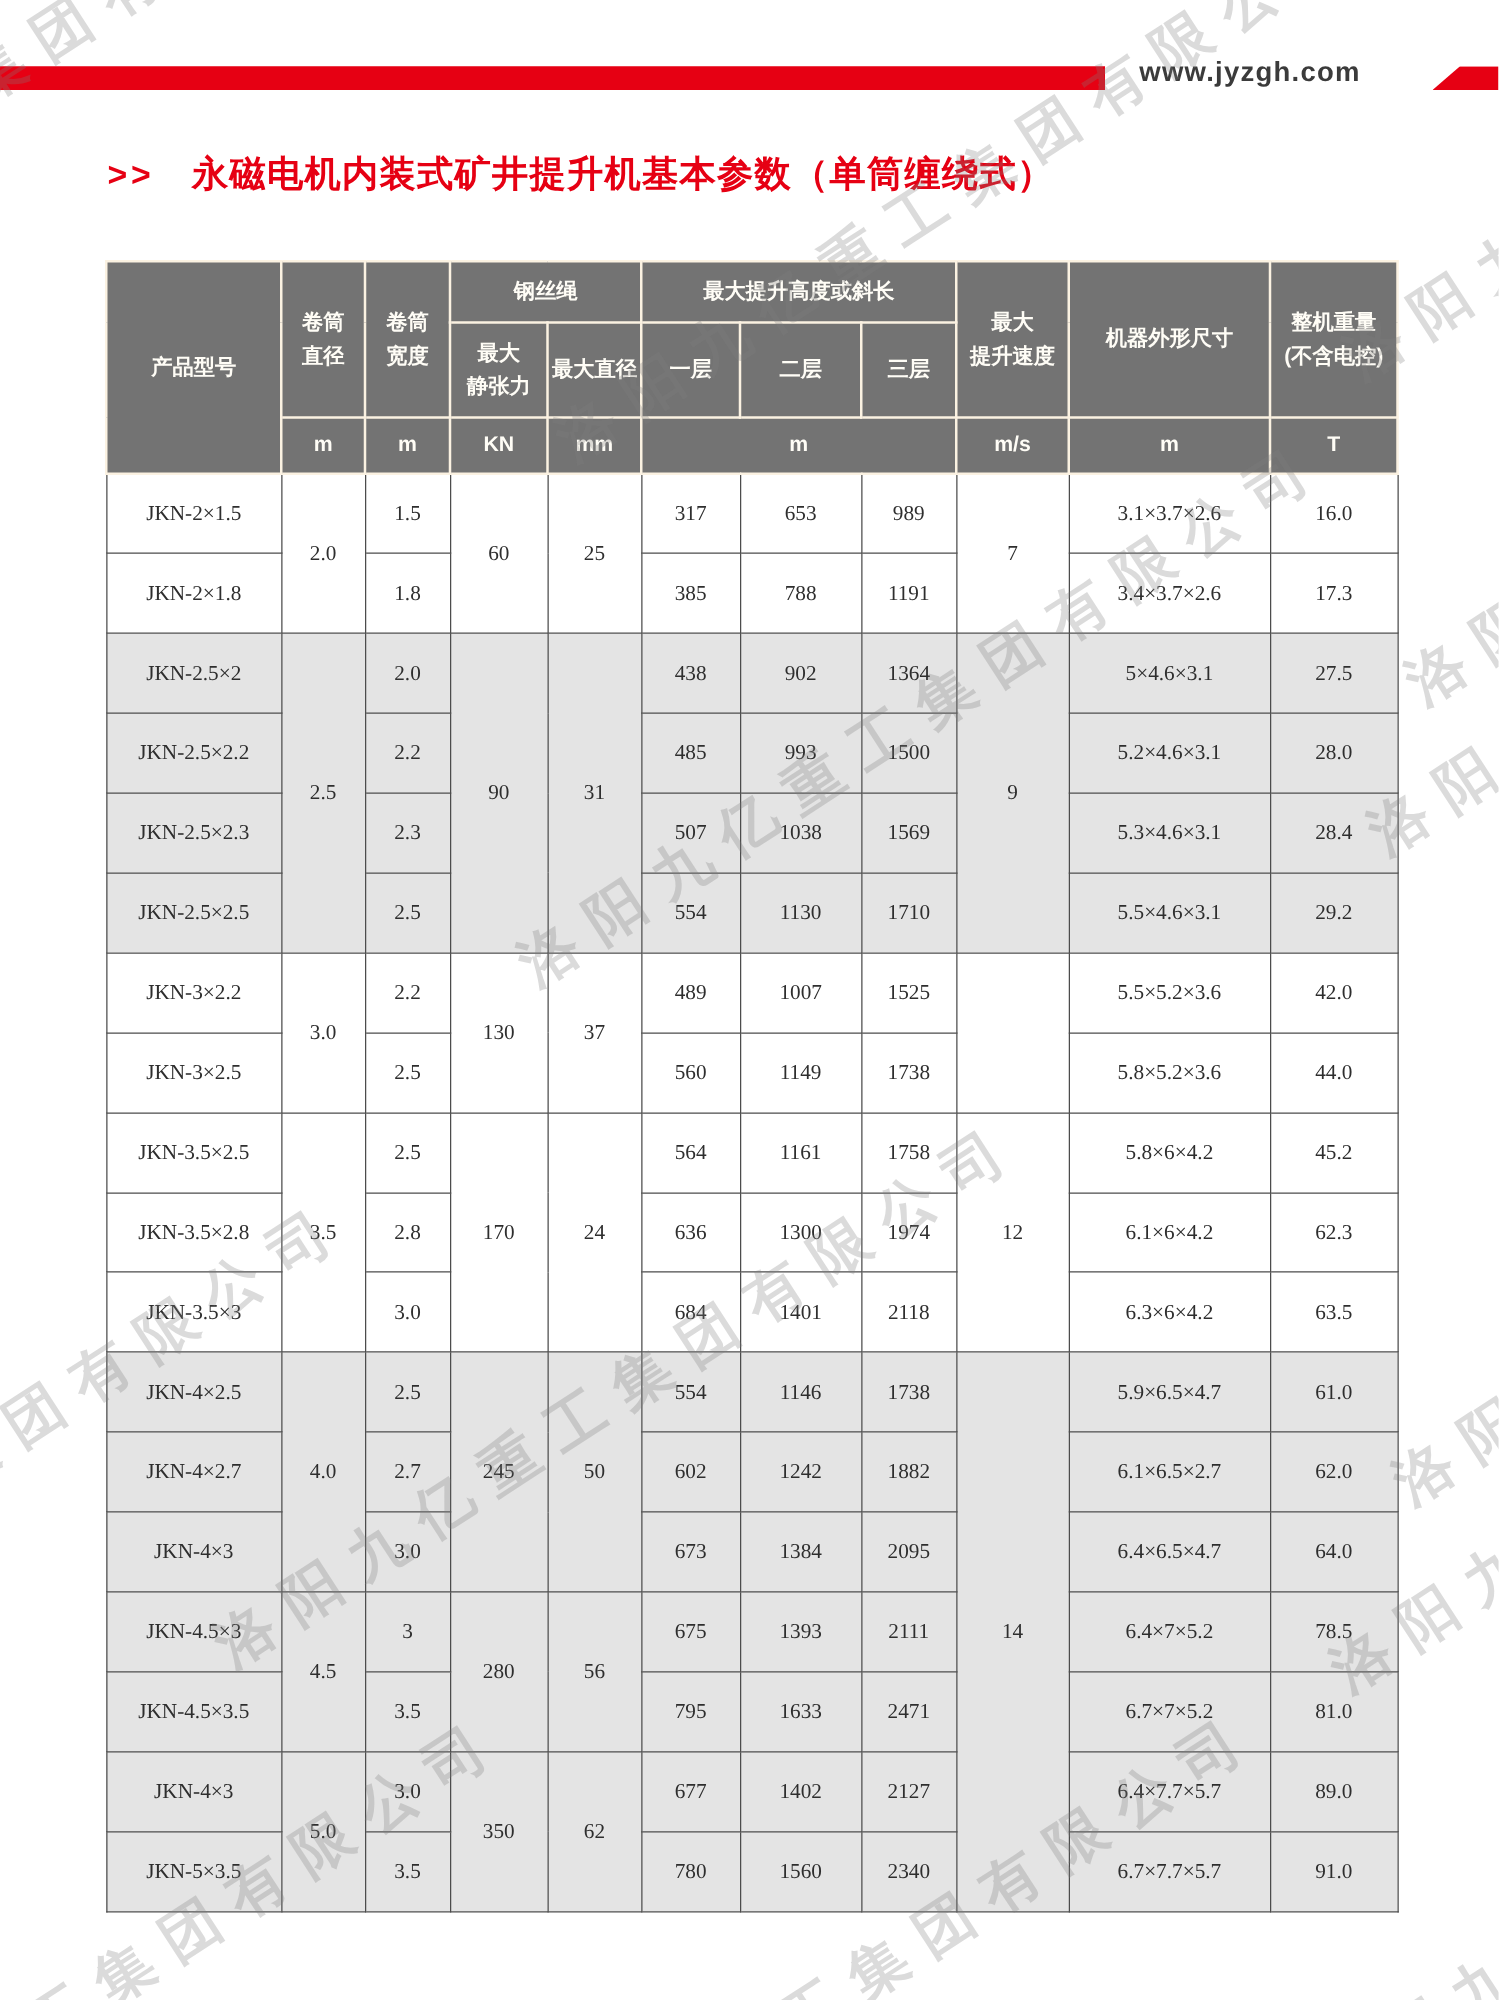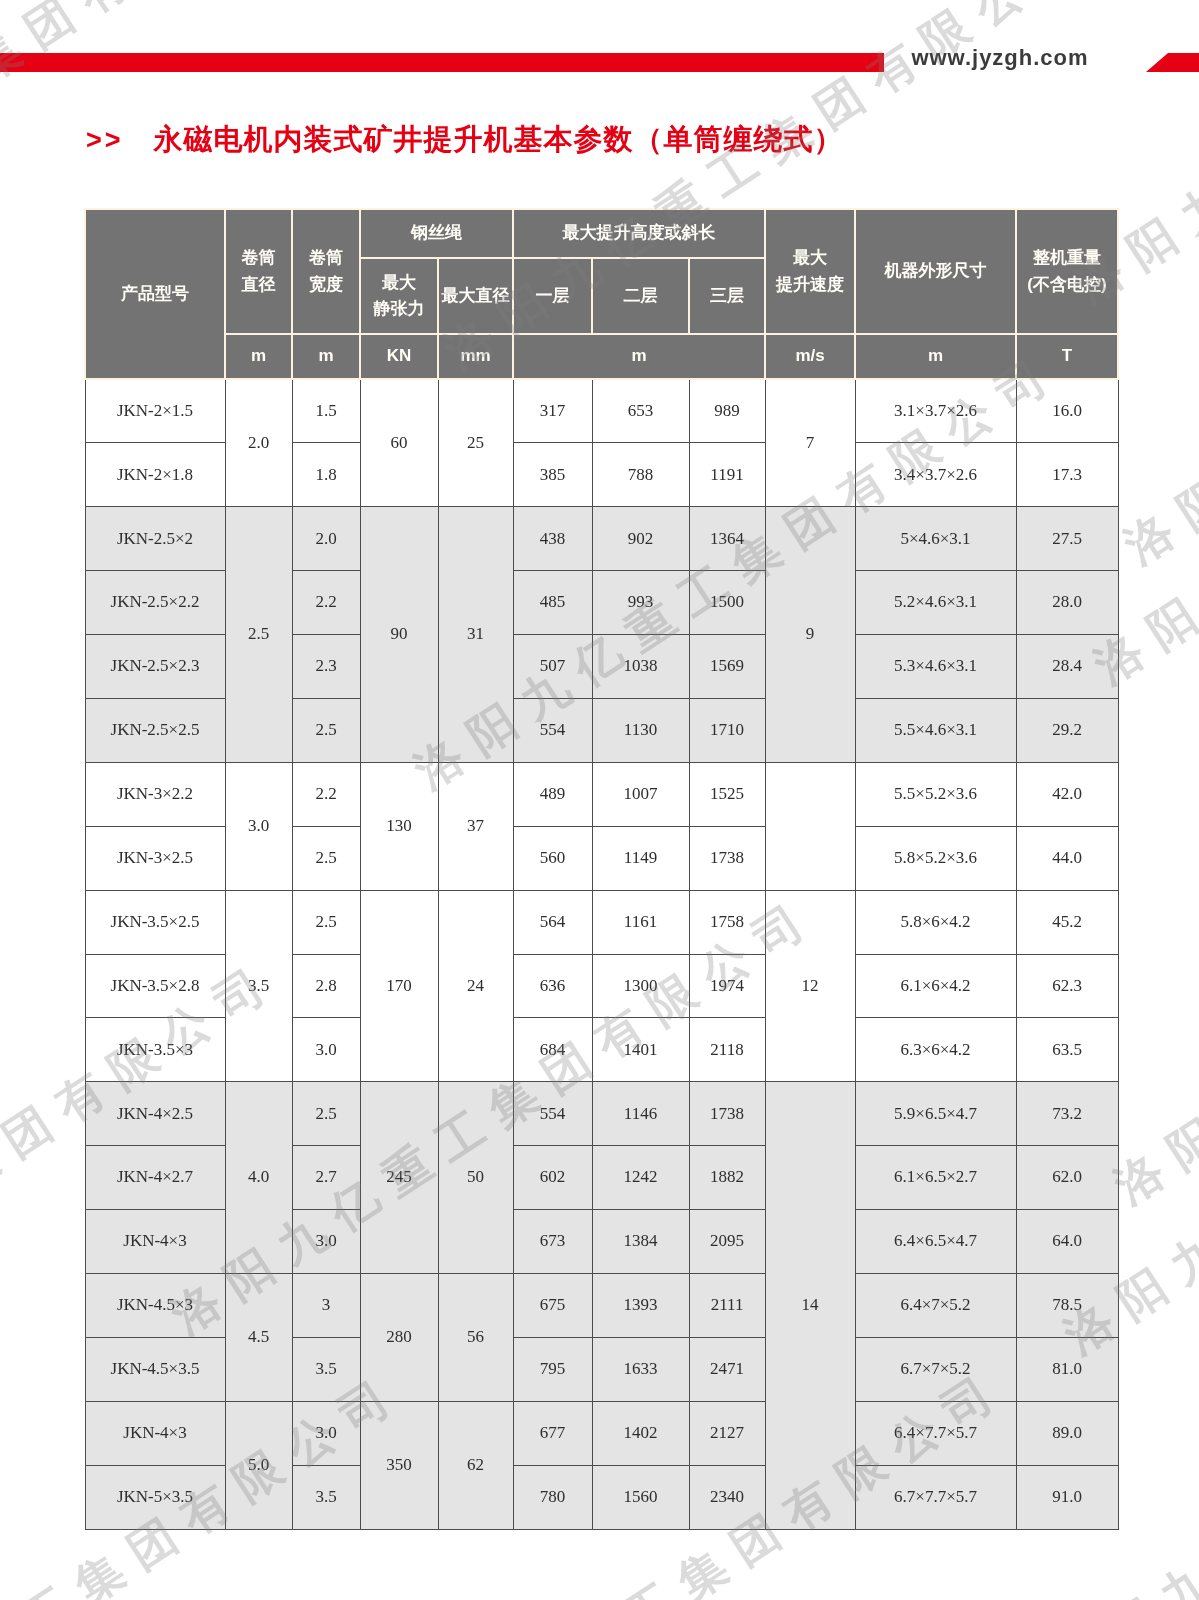--- a/index.html
+++ b/index.html
@@ -236,21 +236,21 @@
         <td>JKN-4×2.5</td>
         <td rowspan="3">4.0</td>
         <td>2.5</td>
         <td rowspan="3">245</td>
         <td rowspan="3">50</td>
         <td>554</td>
         <td>1146</td>
         <td>1738</td>
         <td rowspan="7">14</td>
         <td>5.9×6.5×4.7</td>
-        <td>73.2</td>
+        <td>61.0</td>
       </tr>
       <tr class="g">
         <td>JKN-4×2.7</td>
         <td>2.7</td>
         <td>602</td>
         <td>1242</td>
         <td>1882</td>
         <td>6.1×6.5×2.7</td>
         <td>62.0</td>
       </tr>

